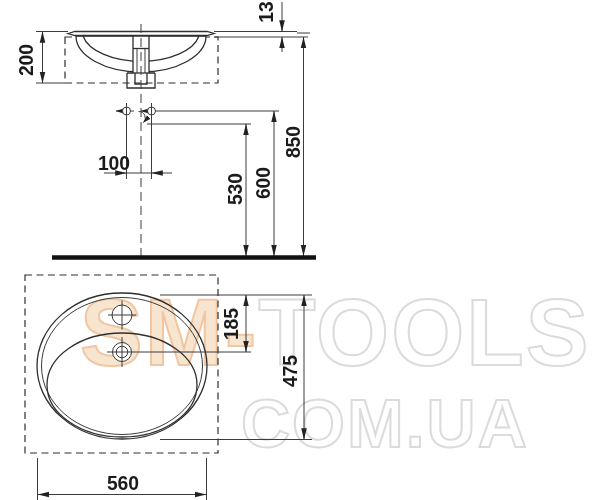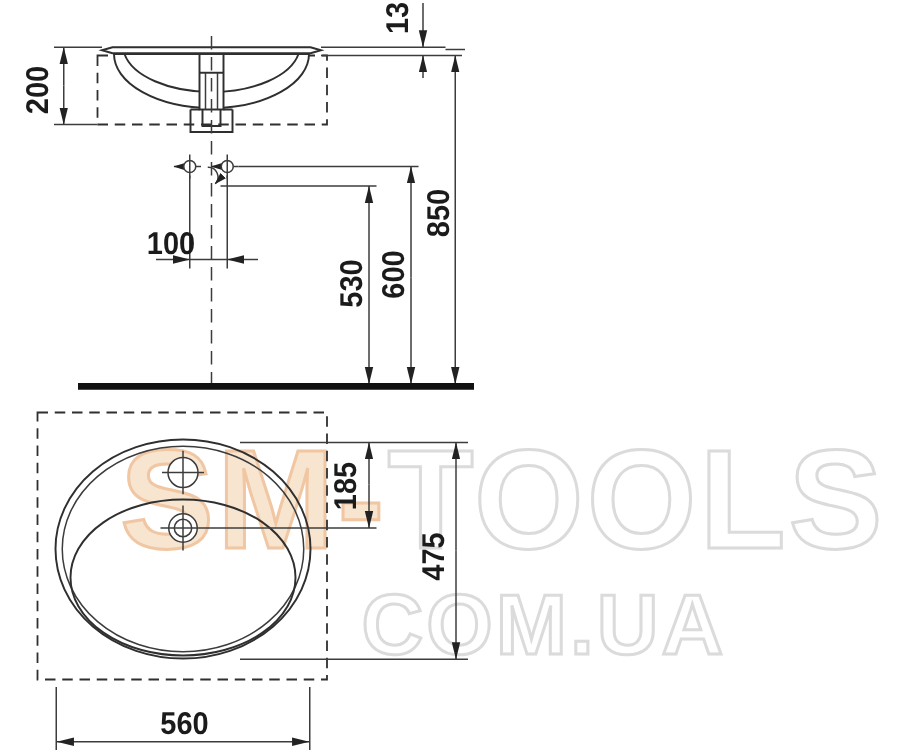--- a/index.html
+++ b/index.html
@@ -2,21 +2,21 @@
 <html style="--wm-accent-fill: #F8E5D0; --wm-accent-stroke: #F1C6A2; --wm-outline: #DBDBDB;"><head>
 <meta charset="utf-8">
 <style>
   html,body{margin:0;padding:0;background:#fff;}
   #stage{position:relative;width:600px;height:500px;background:#ffffff;overflow:hidden;
          font-family:"Liberation Sans",sans-serif;}
   
   .wm{position:absolute;font-weight:bold;line-height:1;white-space:nowrap;letter-spacing:2px;
       user-select:none;}
   .wm-row1{left:80px;top:286px;font-size:94px;}
-  .wm-row2{left:241px;top:389px;font-size:57px;}
+  .wm-row2{left:241px;top:389px;font-size:68px;}
   .wm-accent{color:var(--wm-accent-fill,#F8E5D0);-webkit-text-stroke:2px var(--wm-accent-stroke,#F1C6A2);}
   .wm-gray{color:#ffffff;-webkit-text-stroke:2px var(--wm-outline,#DBDBDB);}
   
   svg{position:absolute;left:0;top:0;}
   .ln{stroke:#2f2f2f;stroke-width:1.3;fill:none;}
   .thin{stroke:#3c3c3c;stroke-width:1;fill:none;}
   .dash{stroke:#2f2f2f;stroke-width:1.2;fill:none;stroke-dasharray:7 4.5;}
   .cl{stroke:#3c3c3c;stroke-width:1;fill:none;stroke-dasharray:9 5;}
   .fill-w{fill:#ffffff;}
   .floor{stroke:#111;stroke-width:4.5;}

